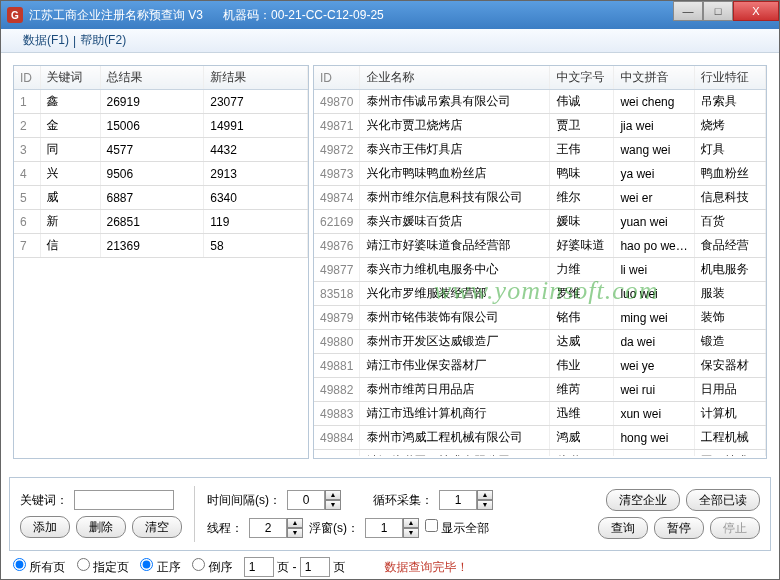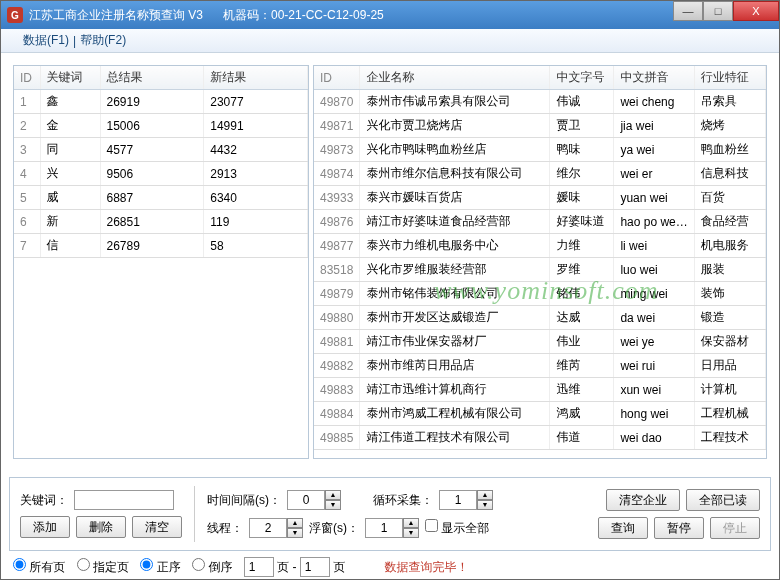--- a/index.html
+++ b/index.html
@@ -29,21 +29,21 @@
 .scrollbody { height: 390px; overflow-y: auto; }
 .bottom { padding: 6px 8px; }
 .panel { border: 1px solid #b8c8d8; padding: 8px 10px; display:flex; align-items:center; gap:8px; flex-wrap: wrap; }
 .panel .group { display:flex; align-items:center; gap:6px; }
 .panel .vline { width:1px; height:56px; background:#ccc; margin:0 4px; }
 input[type=text] { border:1px solid #999; height:20px; padding:0 4px; }
 input.spin { width:38px; text-align:center; }
 .spinwrap { display:inline-flex; }
 .spinbtns { display:flex; flex-direction:column; }
 .spinbtns button { width:16px; height:10px; font-size:7px; padding:0; line-height:8px; border:1px solid #888; background:linear-gradient(#fafafa,#ddd); }
-button.btn { height:22px; padding:0 12px; border:1px solid #888; background:linear-gradient(#fdfdfd,#e4e4e4); border-radius:2px;font-family:Liberation Serif, serif; }
+button.btn { height:22px; padding:0 12px; border:1px solid #888; background:linear-gradient(#fdfdfd,#e4e4e4); border-radius:10px;font-family:Liberation Serif, serif; }
 button.btn:disabled { color:#999; }
 .radiogroup label { margin-right:8px; }
 .statusmsg { color:#c0392b; margin-left: 36px; }
 .watermark { position:absolute; top:210px; left:120px; font-size:26px; font-style:italic; color:rgba(60,170,60,0.55); pointer-events:none; font-family: "Times New Roman", serif; letter-spacing:1px;}
 </style>
 </head>
 <body>
 
 <div class="titlebar">
   <div class="icon">G</div>
@@ -108,21 +108,21 @@
           </tr>
           <tr>
             <td>6</td>
             <td>新</td>
             <td>26851</td>
             <td>119</td>
           </tr>
           <tr>
             <td>7</td>
             <td>信</td>
-            <td>26789</td>
+            <td>21369</td>
             <td>58</td>
           </tr>
         </tbody>
     </table>
   </div>
   <div class="pane right">
     <div class="scrollbody">
     <table>
       <thead>
             <tr id="rhead">
@@ -142,35 +142,42 @@
               <td>吊索具</td>
             </tr>
             <tr>
               <td>49871</td>
               <td>兴化市贾卫烧烤店</td>
               <td>贾卫</td>
               <td>jia wei</td>
               <td>烧烤</td>
             </tr>
             <tr>
+              <td>49872</td>
+              <td>泰兴市王伟灯具店</td>
+              <td>王伟</td>
+              <td>wang wei</td>
+              <td>灯具</td>
+            </tr>
+            <tr>
               <td>49873</td>
               <td>兴化市鸭味鸭血粉丝店</td>
               <td>鸭味</td>
               <td>ya wei</td>
               <td>鸭血粉丝</td>
             </tr>
             <tr>
               <td>49874</td>
               <td>泰州市维尔信息科技有限公司</td>
               <td>维尔</td>
               <td>wei er</td>
               <td>信息科技</td>
             </tr>
             <tr>
-              <td>43933</td>
+              <td>62169</td>
               <td>泰兴市媛味百货店</td>
               <td>媛味</td>
               <td>yuan wei</td>
               <td>百货</td>
             </tr>
             <tr>
               <td>49876</td>
               <td>靖江市好婆味道食品经营部</td>
               <td>好婆味道</td>
               <td>hao po we…</td>

